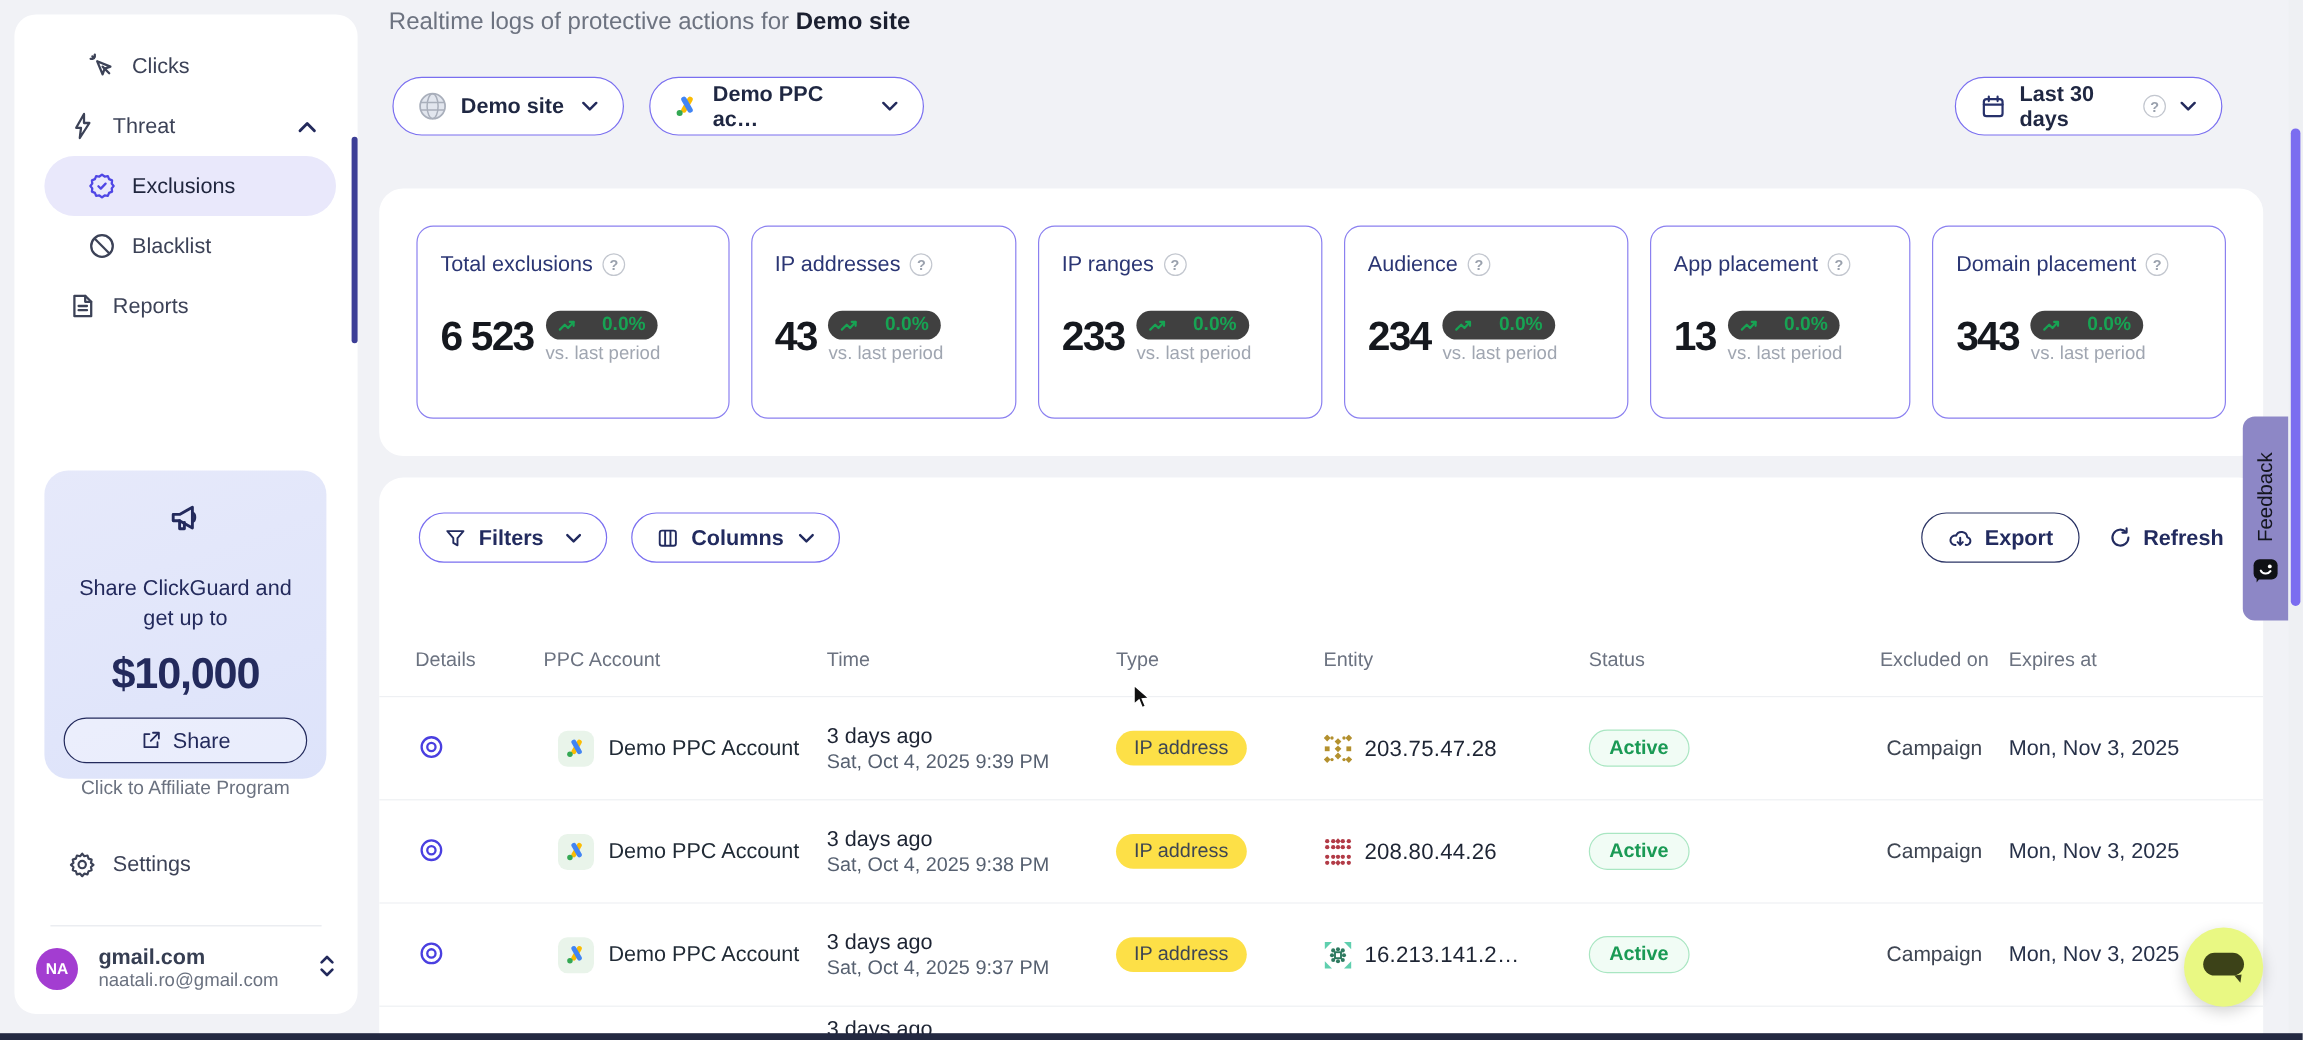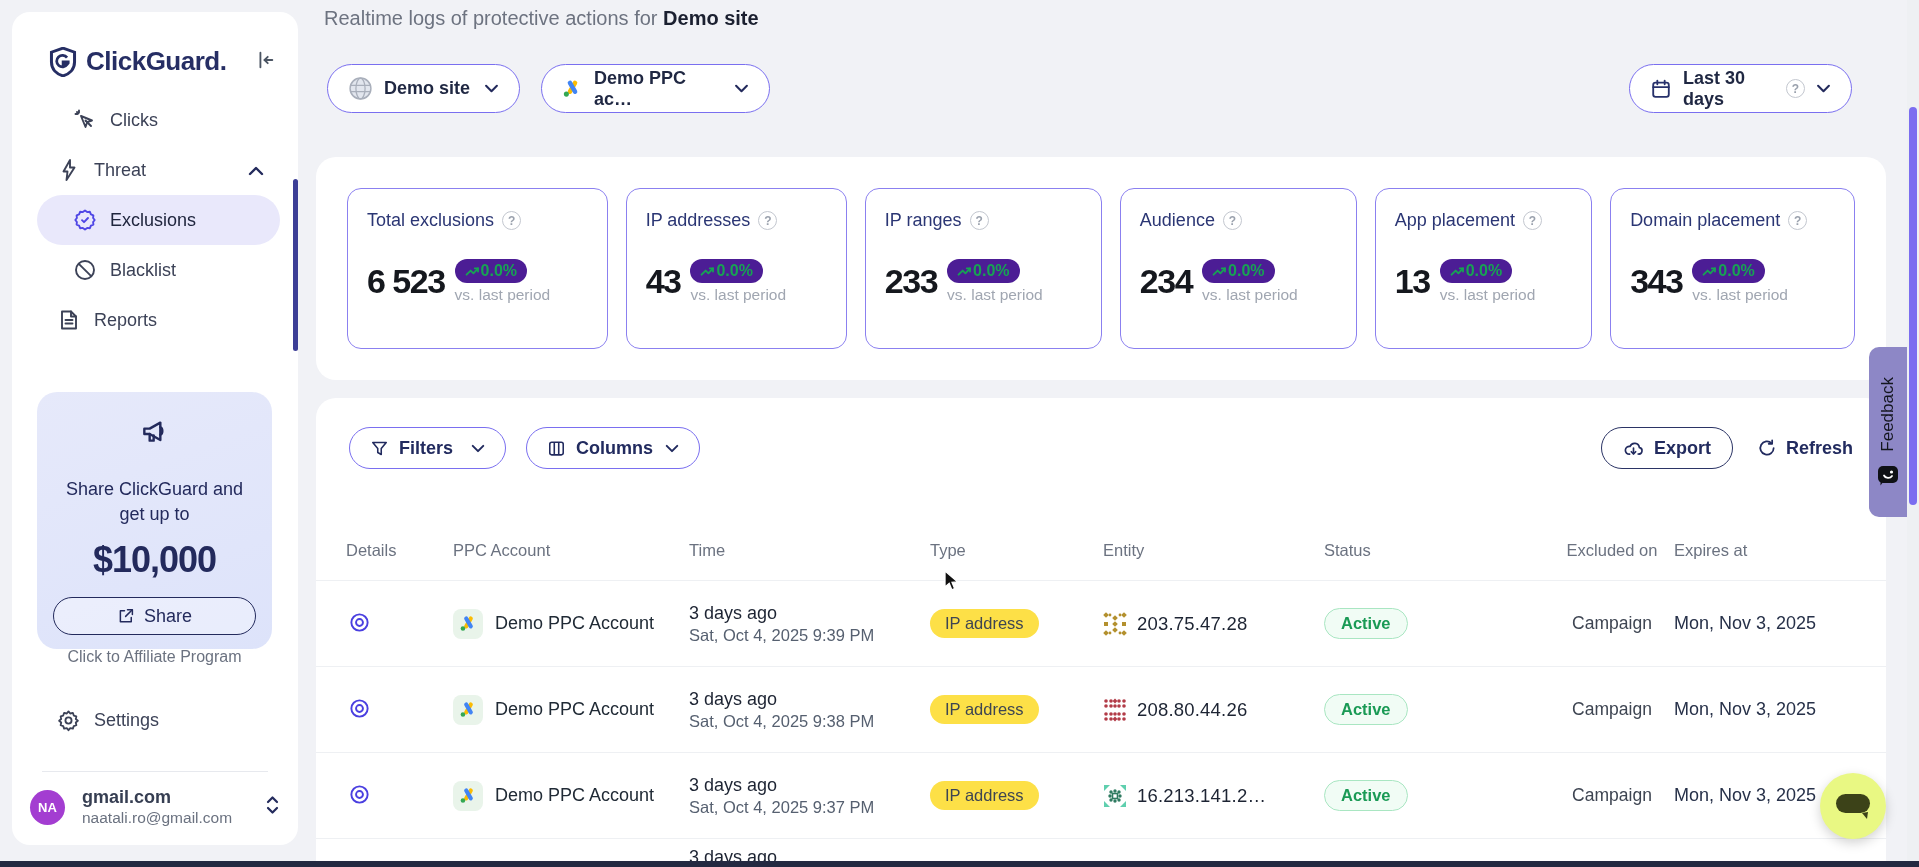--- a/index.html
+++ b/index.html
@@ -40,39 +40,39 @@
   .pill-account { left:541px; width:229px; }
   .pill-date { left:1629px; width:223px; }
   .help-dot { width:19px; height:19px; border:1.4px solid #c3c7cf; border-radius:50%; color:#9aa1ad; font-size:12px; font-weight:700; display:inline-flex; align-items:center; justify-content:center; flex:none; }
 
   
   .stats-panel { position:absolute; left:316px; top:157px; width:1570px; height:223px; background:#fff; border-radius:20px; display:flex; gap:18px; padding:31px; }
   .stat-card { flex:1; border:1.4px solid #8b80f0; border-radius:14px; padding:21px 19px; }
   .stat-label { font-size:18px; font-weight:500; color:#2b3674; display:flex; align-items:center; gap:8px; }
   .stat-valrow { display:flex; align-items:center; gap:10px; margin-top:28px; }
   .stat-value { font-size:34px; font-weight:700; color:#15181e; letter-spacing:-1.5px; }
-  .delta-badge { display:inline-flex; align-items:center; gap:1px; background:#4c1d95; color:#17a353; font-size:16px; font-weight:600; border-radius:13px; padding:3px 10px; }
+  .delta-badge { display:inline-flex; align-items:center; gap:22px; background:#404040; color:#17a353; font-size:16px; font-weight:600; border-radius:13px; padding:3px 10px; }
   .stat-caption { font-size:15.5px; color:#a0a6b1; margin-top:3px; }
 
   
   .table-panel { position:absolute; left:316px; top:398px; width:1570px; height:469px; background:#fff; border-radius:20px 20px 0 0; overflow:hidden; }
   .toolbar { position:absolute; top:29px; left:33px; right:33px; display:flex; align-items:center; gap:20px; }
   .tool-pill { height:42px; border:1.4px solid #7a6ff0; border-radius:21px; background:#fff; display:inline-flex; align-items:center; gap:10px; padding:12px 20px; font-size:18px; font-weight:600; color:#222b5f; cursor:pointer; font-family:inherit; }
   .export-btn { margin-left:auto; height:42px; border:1.6px solid #2b3465; border-radius:21px; background:#fff; display:inline-flex; align-items:center; gap:10px; padding:0 21px; font-size:18px; font-weight:600; color:#222b5f; cursor:pointer; font-family:inherit; }
   .refresh-btn { height:42px; border:none; background:none; display:inline-flex; align-items:center; gap:9px; font-size:18px; font-weight:600; color:#222b5f; cursor:pointer; font-family:inherit; margin-left:4px; }
 
   .grid-row { display:grid; grid-template-columns:107px 236px 241px 173px 221px 228px 120px 1fr; align-items:center; padding:0 30px; }
   .thead { position:absolute; top:122px; left:0; right:0; height:60px; font-size:16.5px; color:#6b7280; }
   .thead .c-excl { text-align:center; line-height:20px; }
   .tbody { position:absolute; top:182px; left:0; right:0; }
   .trow { height:86px; border-top:1px solid #eef0f3; }
   .trow.partial { height:29px; overflow:hidden; }
   .trow.partial .grid-row { height:86px; }
   .eye-btn { background:none; border:none; cursor:pointer; padding:2px; }
-  .acct-cell { display:flex; align-items:center; gap:12px; font-size:18px; font-weight:500; color:#212b36; }
+  .acct-cell { display:flex; align-items:center; gap:12px; font-size:18px; font-weight:500; color:#212b36;margin-left:12px; }
   .ads-tile { width:30px; height:30px; border-radius:8px; background:#e9f4ea; display:flex; align-items:center; justify-content:center; }
   .time1 { font-size:18px; font-weight:500; color:#1d2433; }
   .time2 { font-size:16.5px; color:#566070; margin-top:2px; }
   .type-badge { display:inline-block; background:#fde047; border-radius:15px; padding:5px 15px; font-size:16.5px; color:#3e4552; }
   .entity-cell { display:flex; align-items:center; gap:10px; font-size:18.5px; color:#1d2433; letter-spacing:0.2px; }
   .status-badge { display:inline-block; border:1.4px solid #a9e6c2; background:#f1fcf5; border-radius:16px; padding:5px 16px; font-size:16.5px; font-weight:600; color:#1a9a55; }
   .c-exclon { text-align:center; font-size:17.5px; color:#3e4552; }
   .c-expires { font-size:18px; color:#273149; }
 
   
@@ -81,38 +81,20 @@
   .scroll-track { position:absolute; right:0; top:0; width:12px; height:867px; background:#eef0f3; }
   .scroll-thumb { position:absolute; right:2px; top:107px; width:8px; height:398px; background:#7b6df0; border-radius:4px; }
   .chat-fab { position:absolute; left:1820px; top:773px; width:66px; height:66px; border-radius:50%; background:#e9f883; box-shadow:0 4px 12px rgba(0,0,0,.18); display:flex; align-items:center; justify-content:center; cursor:pointer; border:none; }
   .bottom-strip { position:absolute; left:0; bottom:0; width:1919px; height:6px; background:#232941; }
   .cursor { position:absolute; left:943px; top:570px; pointer-events:none; }
 </style>
 </head>
 <body>
 
 <aside class="sidebar">
-  <div class="logo-row">
-    <div class="logo">
-      <span style="display:flex">
-        <svg width="28" height="30" viewBox="0 0 24 26">
-            <path d="M12 1 L22 4.5 V13 c0 6.5-4.5 10.5-10 12 C6.5 23.5 2 19.5 2 13 V4.5 Z" fill="none" stroke="#262e64" stroke-width="2.6"></path>
-            <path d="M15.5 9.2 a5 5 0 1 0 .2 5.8 h-3.6 v-2h5.6" fill="none" stroke="#262e64" stroke-width="2.4"></path>
-          </svg>
-      </span>
-      <span>ClickGuard.</span>
-    </div>
-    <button class="collapse-btn">
-      <svg width="22" height="22" viewBox="0 0 24 24" fill="none" stroke="#4b5563" stroke-width="2" stroke-linecap="round" stroke-linejoin="round">
-          <path d="M7 4 v16"></path>
-          <path d="M20 12 H11.5"></path>
-          <path d="M15 8.5 L11.5 12 l3.5 3.5"></path>
-        </svg>
-    </button>
-  </div>
 
   <nav>
     <div class="nav-item sub">
       <span style="display:flex">
         <svg width="24" height="24" viewBox="0 0 24 24" fill="none" stroke="#3c4257" stroke-width="1.9" stroke-linecap="round" stroke-linejoin="round">
             <path d="M8 8 l11 4.5 -4.8 1.7 -1.7 4.8 Z"></path>
             <path d="M12.5 12.5 l5.5 5.5"></path>
             <path d="M6 2.5 v2 M2.5 6 h2 M4 4 l1.4 1.4"></path>
           </svg>
       </span>

